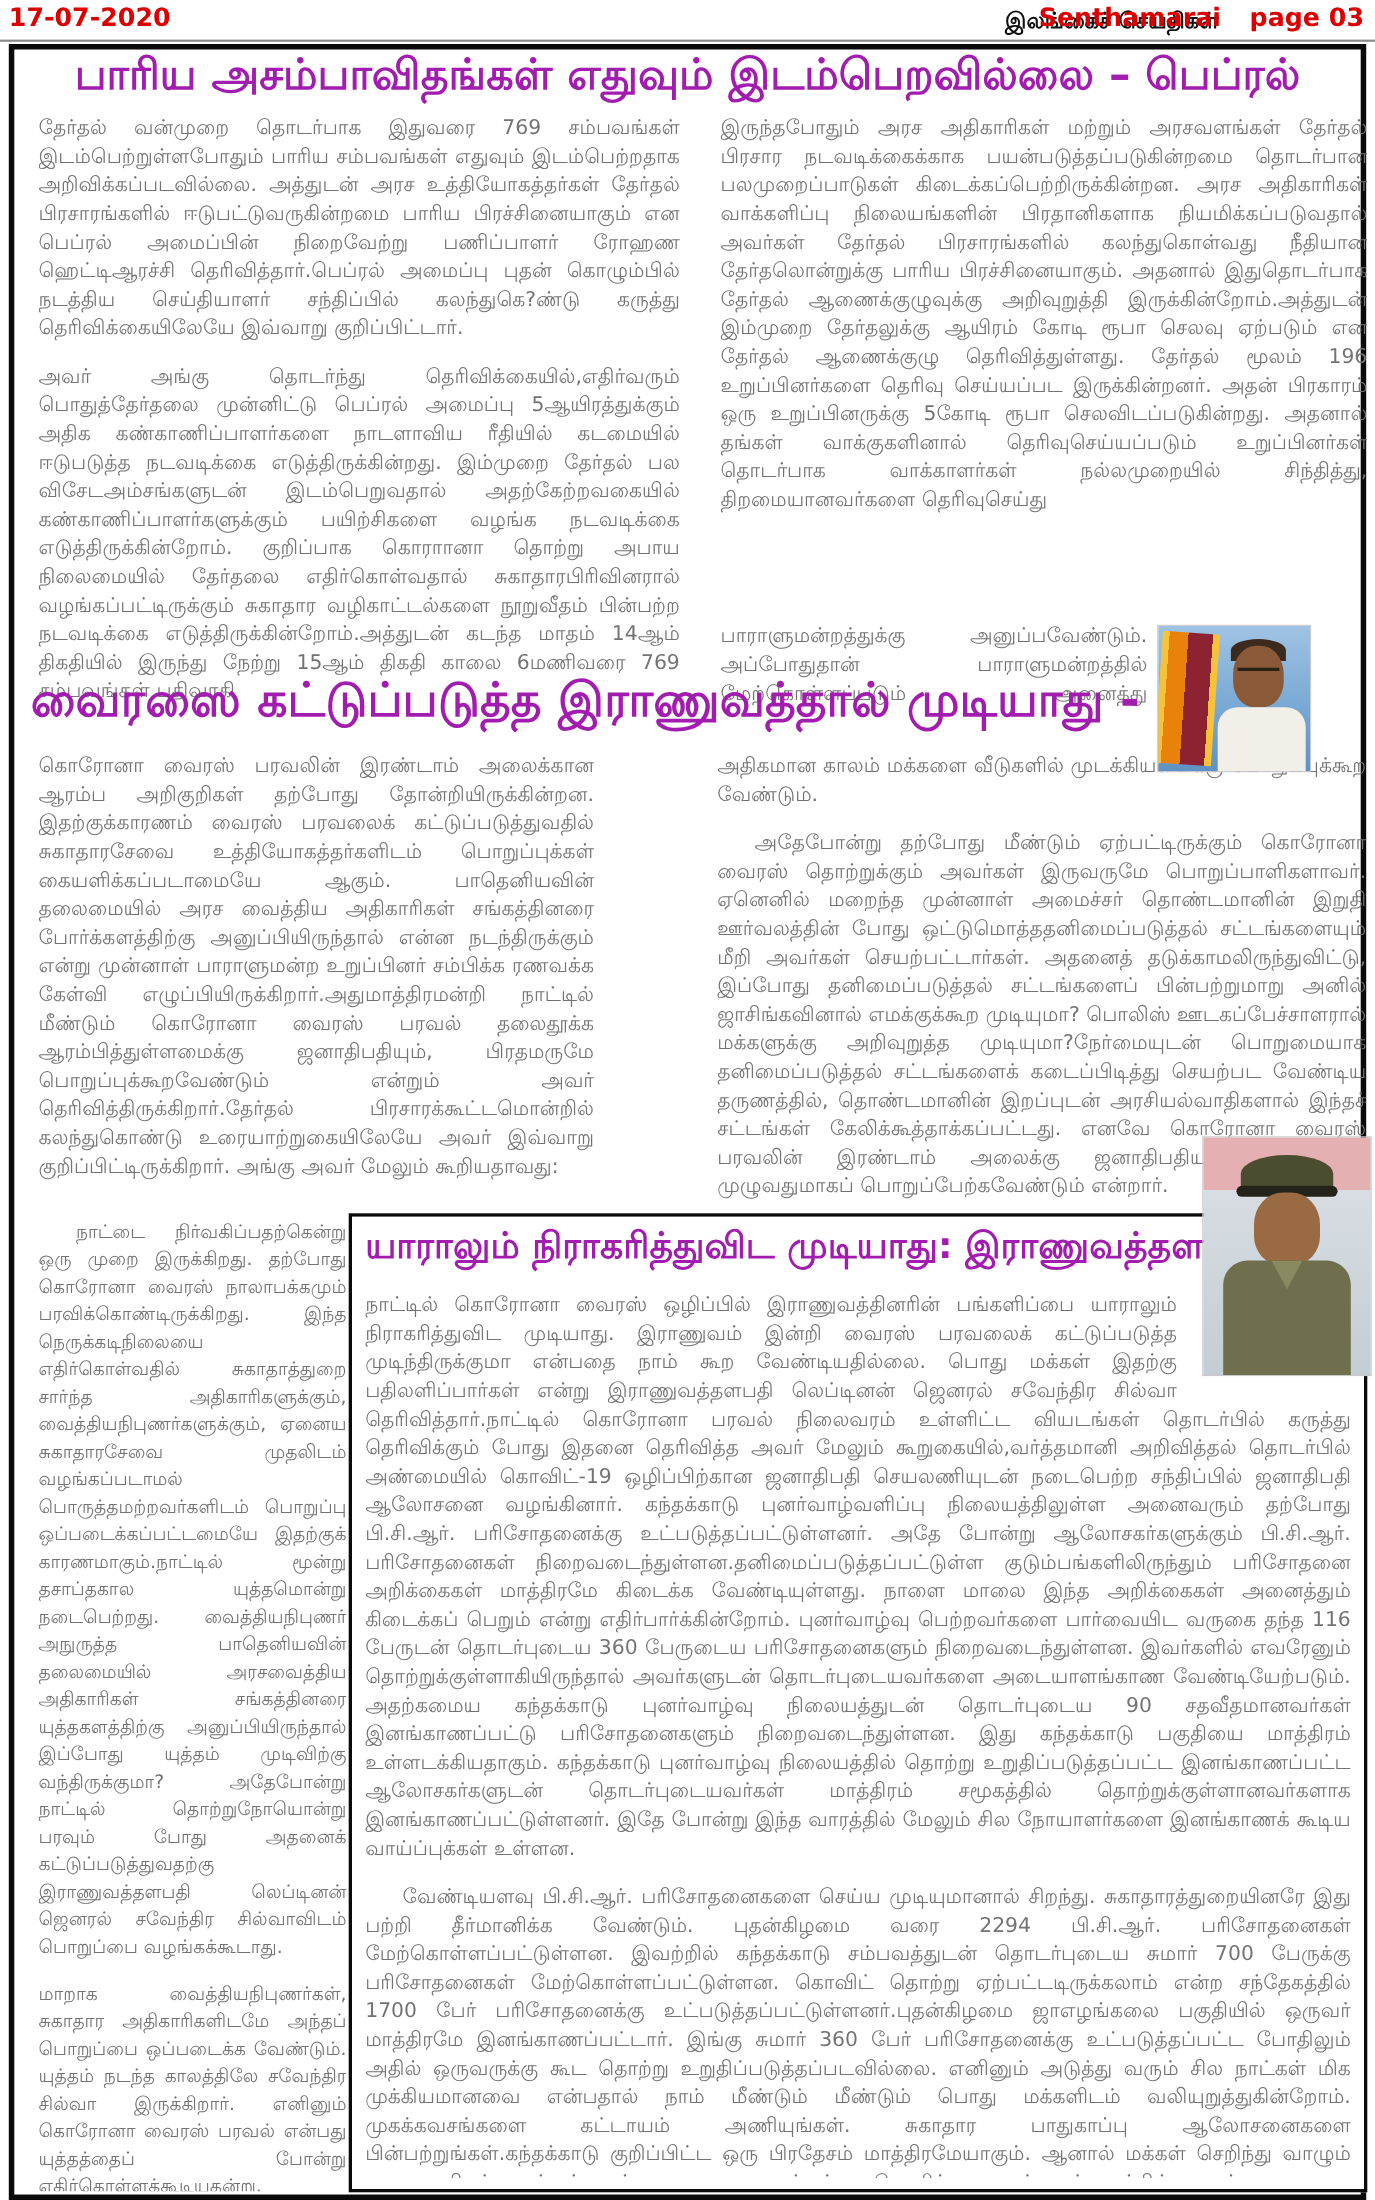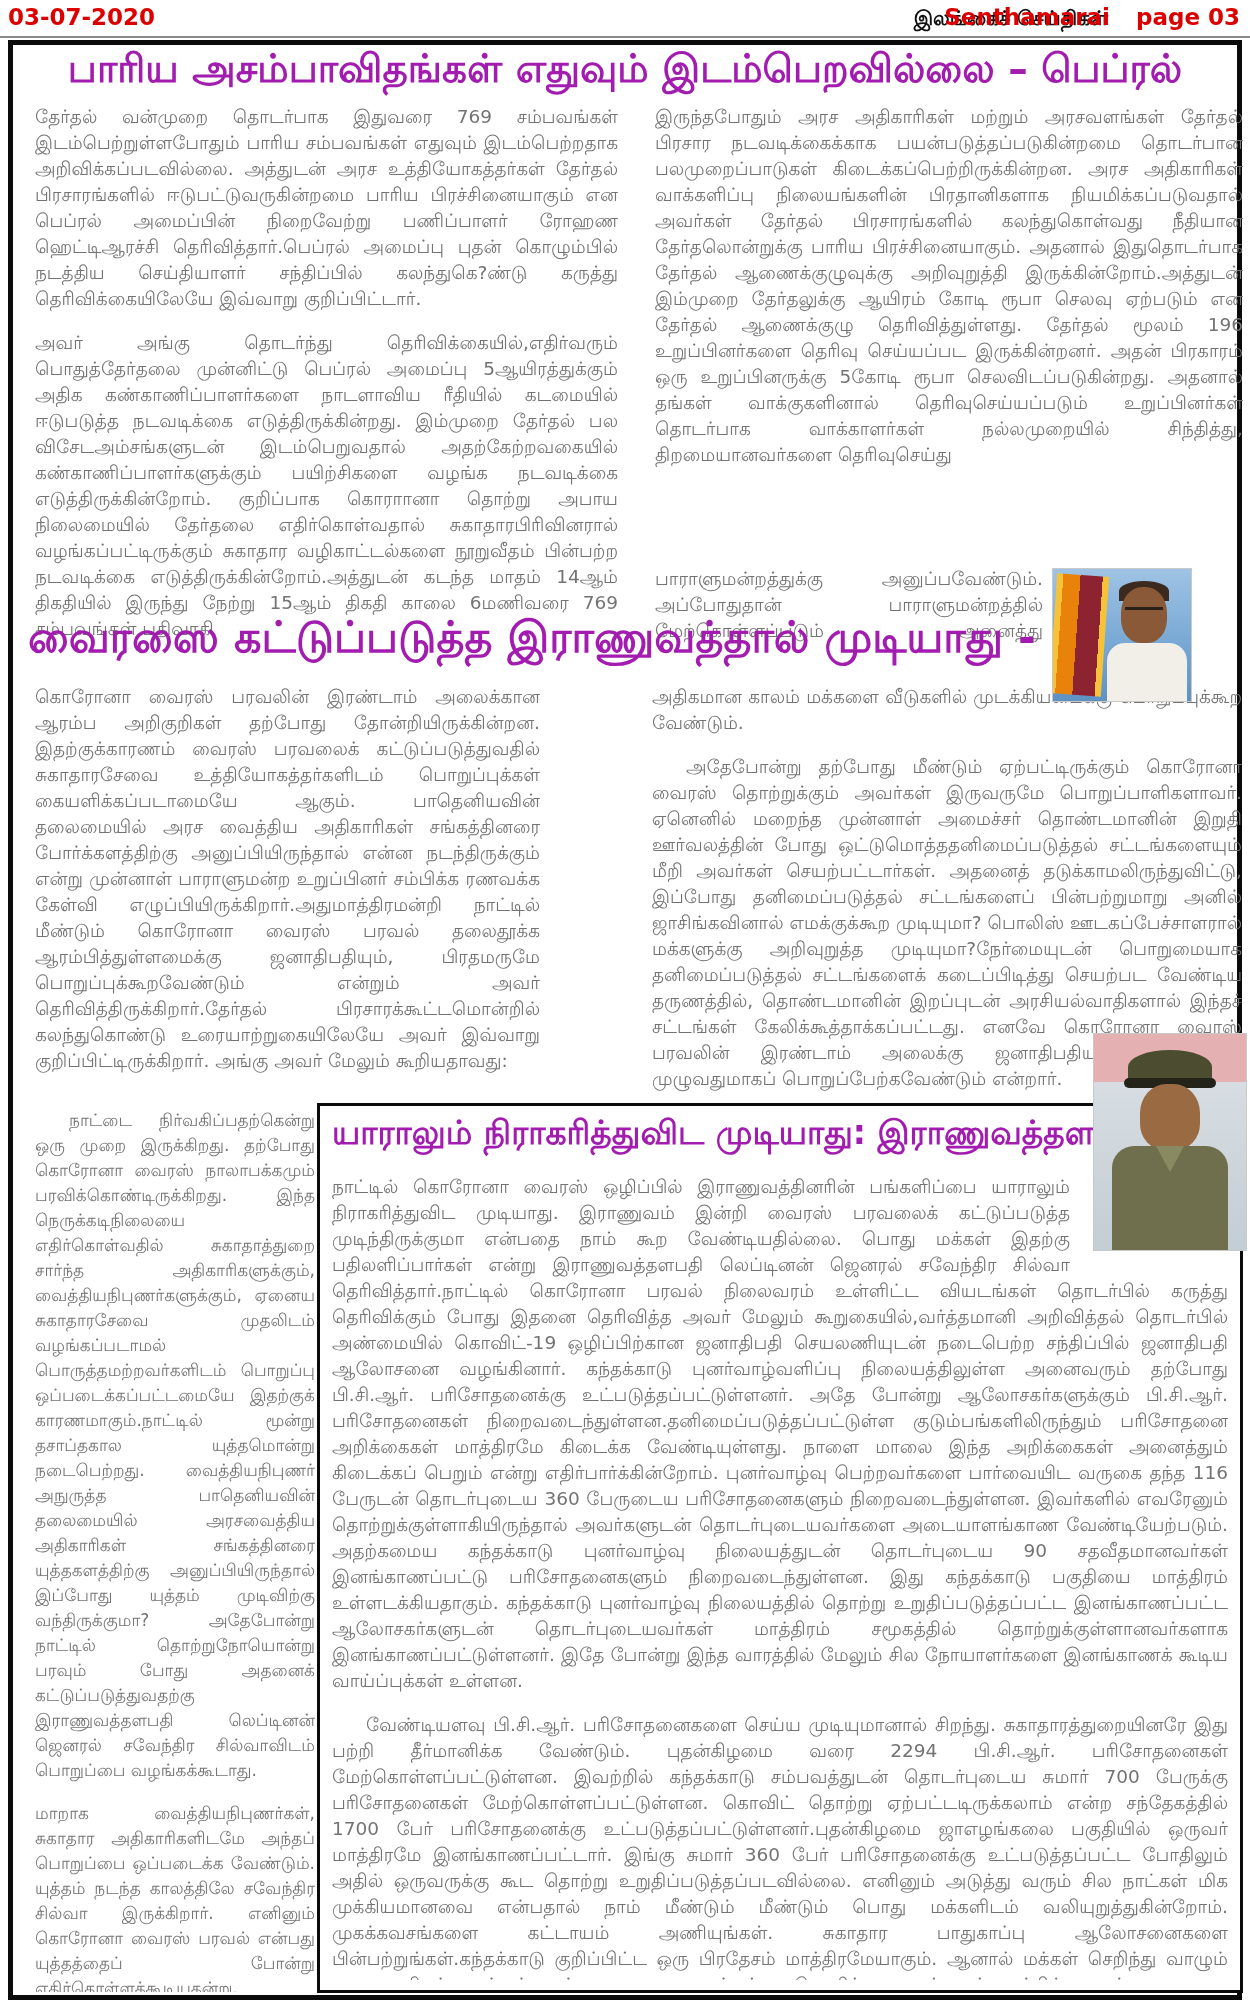--- a/index.html
+++ b/index.html
@@ -59,21 +59,21 @@
           background:#9a6a42;}
   .p2-uniform{position:absolute;left:18px;top:112px;width:116px;height:104px;border-radius:22px 22px 0 0;
           background:#6f6f4d;}
   .p2-collar{position:absolute;left:62px;top:112px;width:28px;height:26px;background:#8a8a62;
           clip-path:polygon(50% 100%,0 0,100% 0);}
 </style>
 </head>
 <body>
 
 <div id="header" class="abs">
-  <div class="abs hdr-date">03-07-2020</div>
+  <div class="abs hdr-date">17-07-2020</div>
   <div class="abs hdr-center">இலங்கைச் செய்திகள்</div>
   <div class="abs hdr-right">
     <span>Senthamarai</span>
     <span>page 03</span>
   </div>
 </div>
 
 <div id="pagebox" class="abs"></div>
 
 <div id="h1" class="abs headline">பாரிய அசம்பாவிதங்கள் எதுவும் இடம்பெறவில்லை – பெப்ரல்</div>

